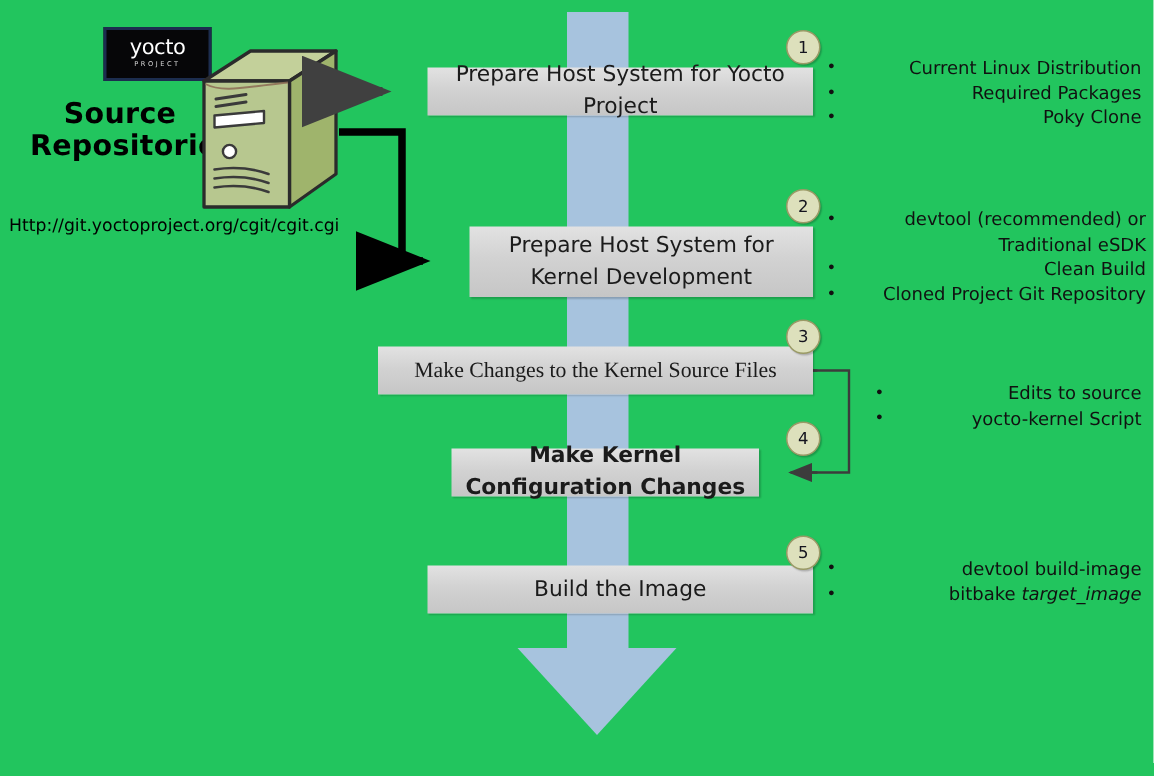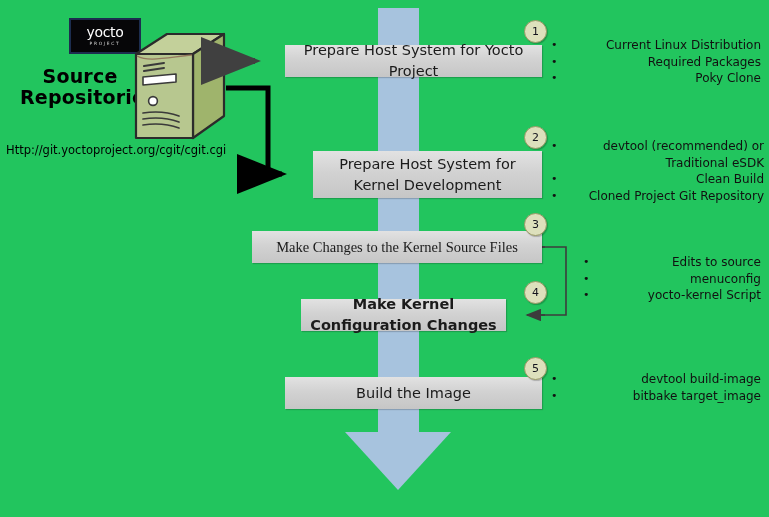--- a/index.html
+++ b/index.html
@@ -168,21 +168,21 @@
     content: "\2022";
     position: absolute;
     left: -11px;
     top: 0;
     font-size: 11px;
   }
   #notes1 { left: 549px; top: 37px;  width: 212px; }
   #notes2 { left: 549px; top: 138px; width: 215px; }
   #notes3 { left: 581px; top: 254px; width: 180px; }
   #notes5 { left: 549px; top: 371px; width: 212px; }
-  .ital { }
+  .ital { font-style: italic; }
 
   
   #connectors {
     position: absolute;
     left: 0;
     top: 0;
     width: 769px;
     height: 517px;
     pointer-events: none;
   }
@@ -276,21 +276,20 @@
     <ul>
       <li>devtool (recommended) or Traditional eSDK</li>
       <li>Clean Build</li>
       <li>Cloned Project Git Repository</li>
     </ul>
   </div>
 
   <div class="notes" id="notes3">
     <ul>
       <li>Edits to source</li>
-      <li>menuconfig</li>
       <li>yocto-kernel Script</li>
     </ul>
   </div>
 
   <div class="notes" id="notes5">
     <ul>
       <li>devtool build-image</li>
       <li><span>bitbake </span><span class="ital">target_image</span></li>
     </ul>
   </div>

